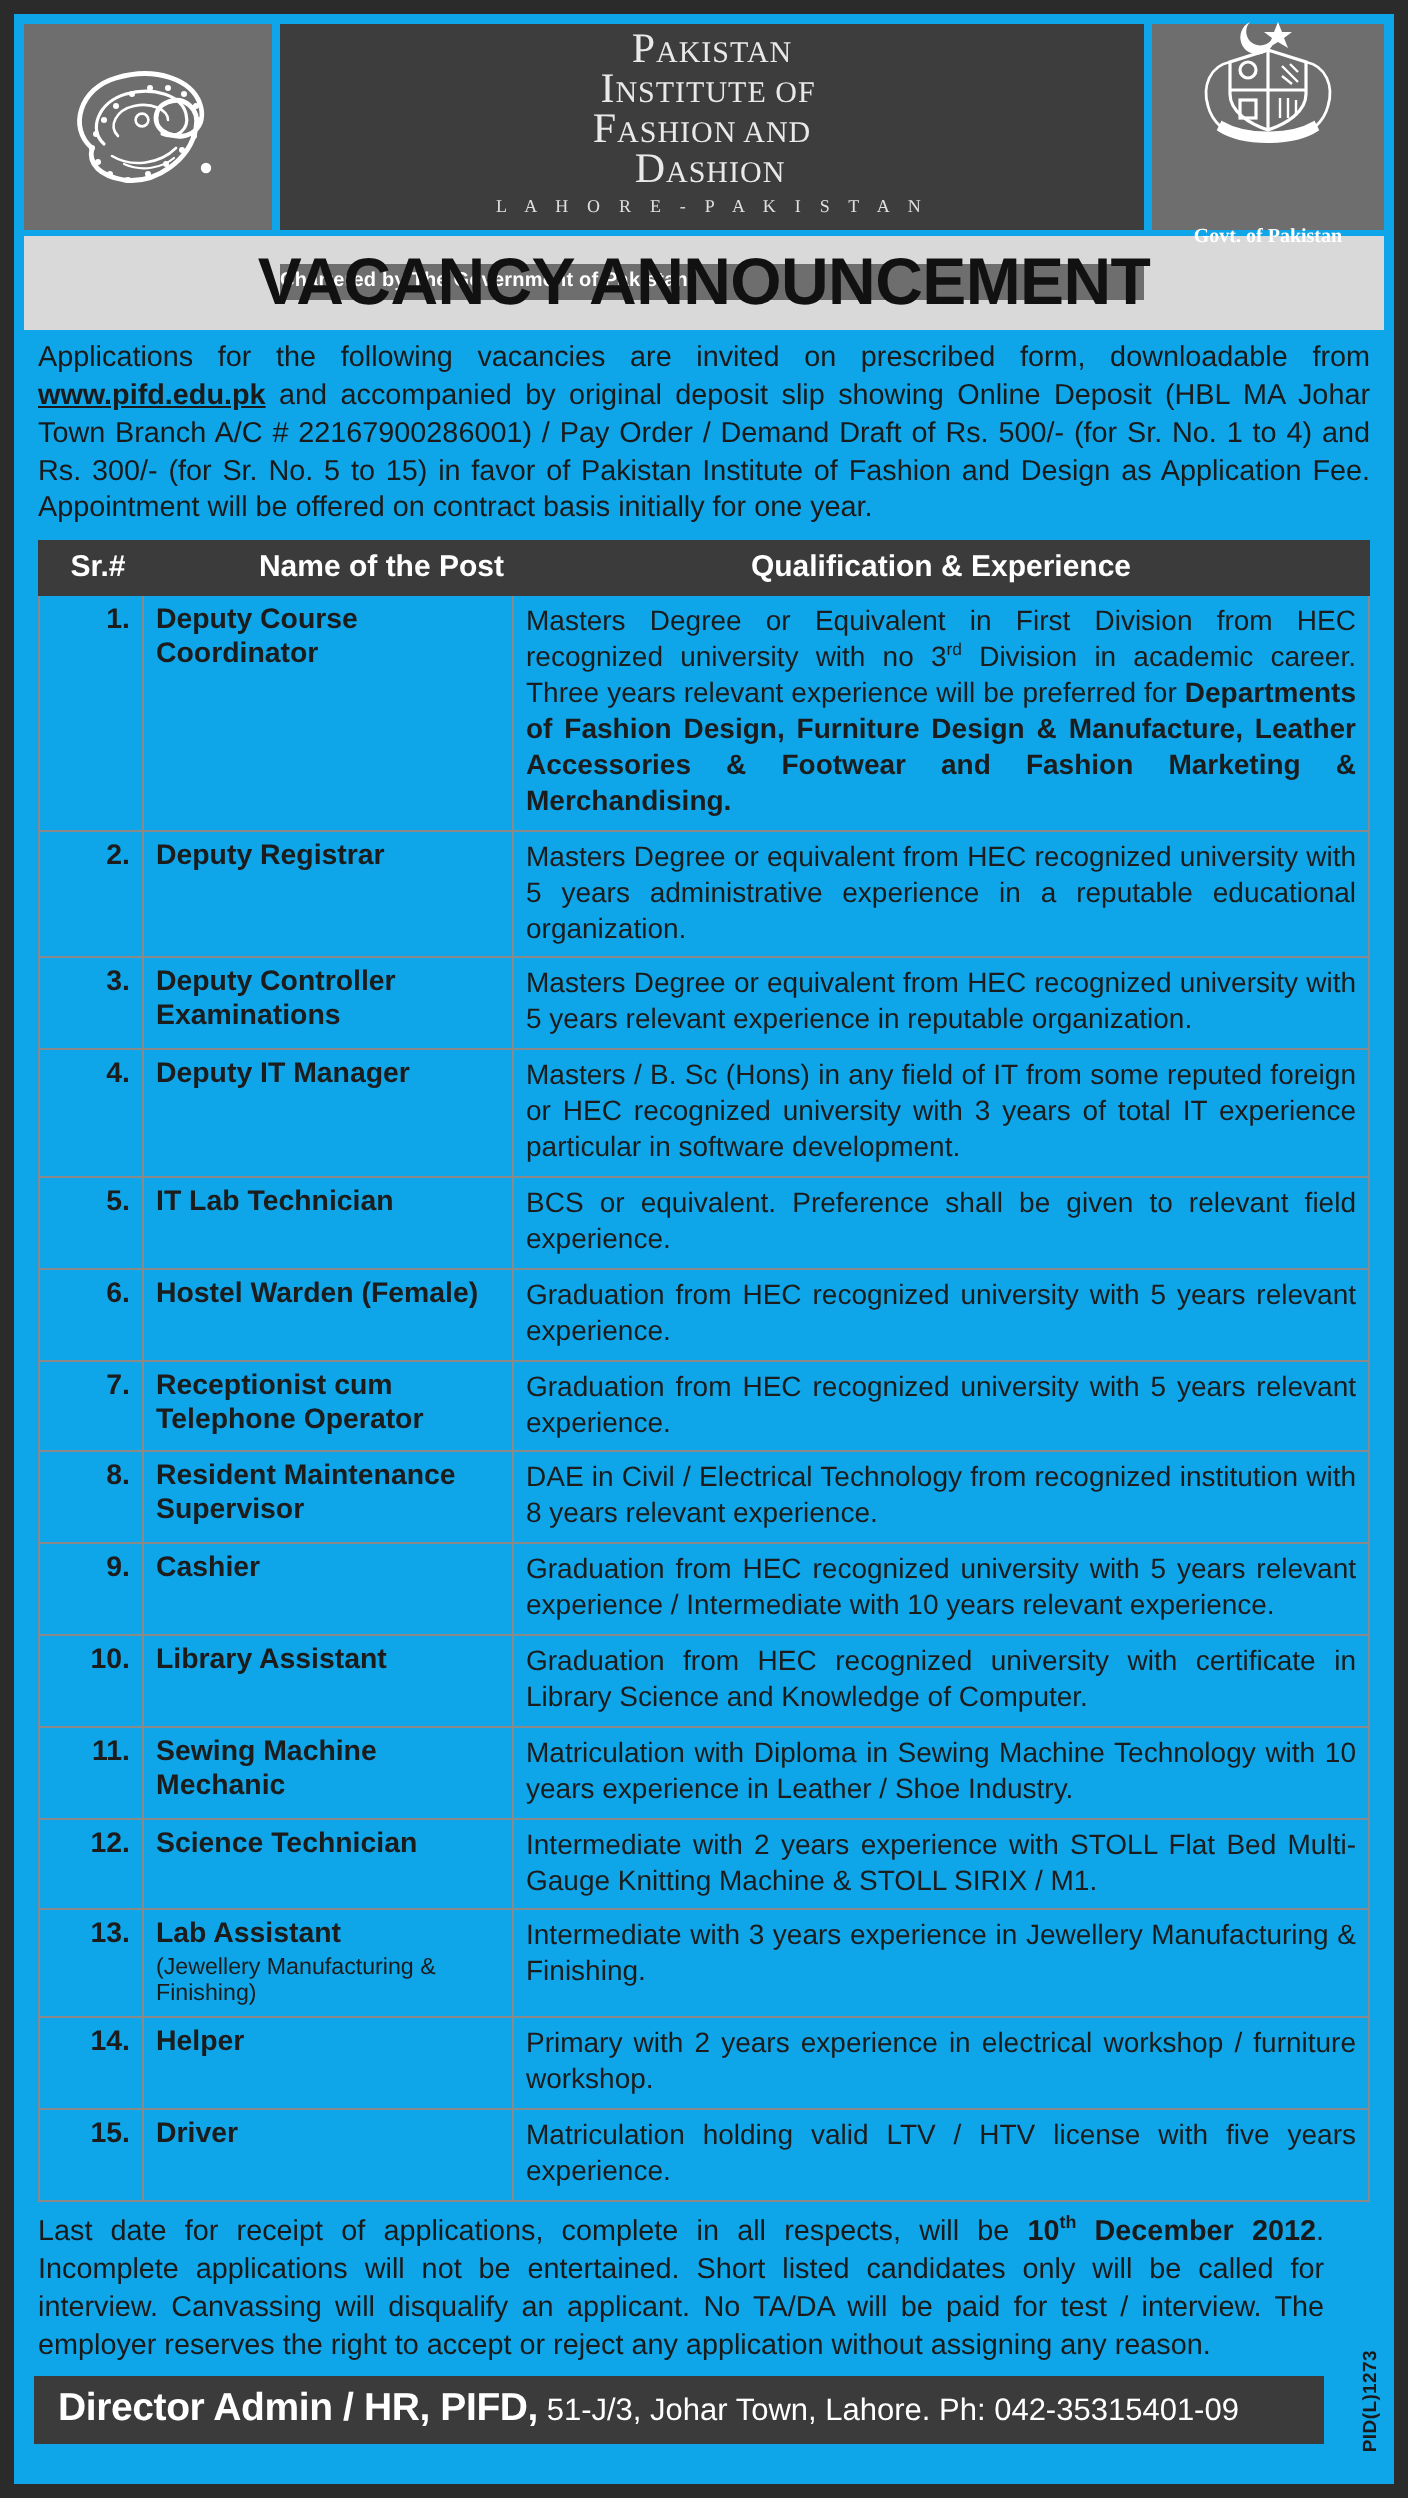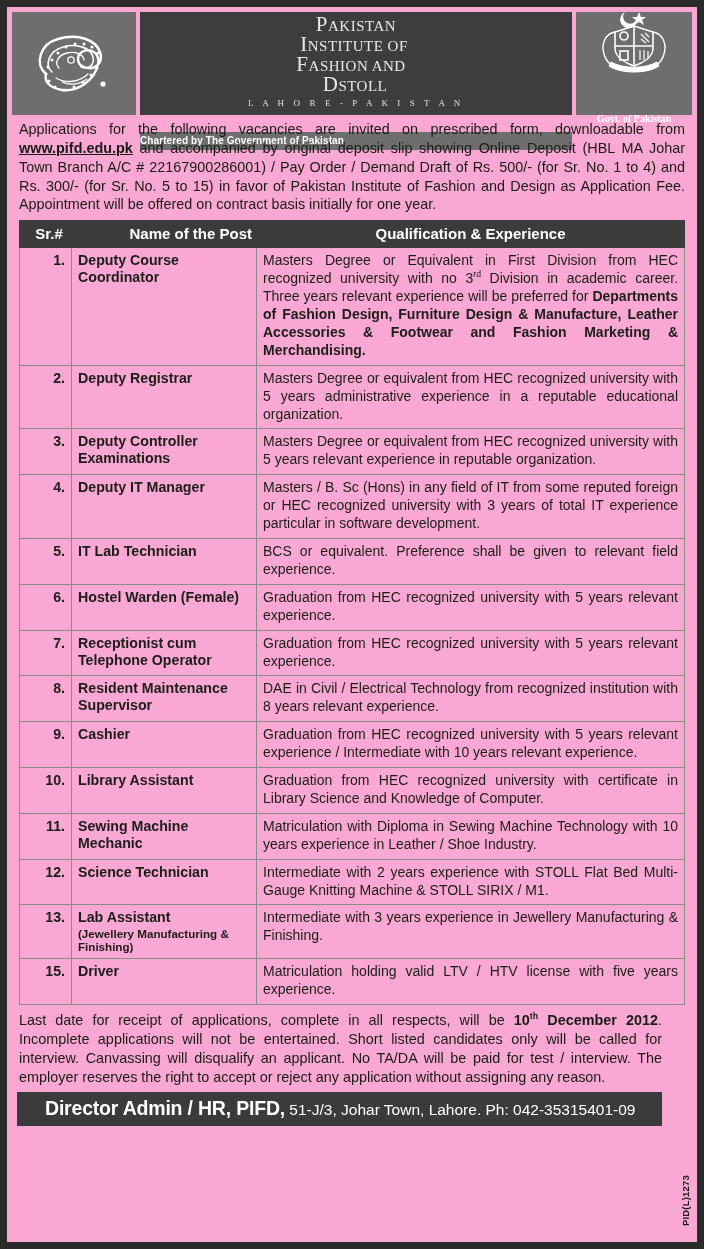--- a/index.html
+++ b/index.html
@@ -13,21 +13,21 @@
     font-family: "Liberation Sans", sans-serif;
     overflow: hidden;
   }
 
   .ad-frame {
     position: relative;
     box-sizing: border-box;
     width: 704px;
     height: 1249px;
     border: 7px solid #2b2b2b;
-    background: #f9a8d4;
+    background: #0ea5e9;
     padding: 5px 5px 4px 5px;
   }
 
   
   .masthead {
     display: flex;
     align-items: stretch;
     height: 103px;
     gap: 4px;
   }
@@ -160,21 +160,21 @@
     white-space: nowrap;
   }
   td.post {
     font-size: 14.2px;
     font-weight: 700;
     line-height: 1.2;
   }
   td.post .sub {
     display: block;
     font-size: 11.6px;
-    font-weight: 700;
+    font-weight: 400;
     line-height: 1.16;
   }
   td.qual {
     font-size: 14px;
     line-height: 1.28;
     text-align: justify;
   }
   td.qual b { font-weight: 700; }
   sup { font-size: 0.62em; vertical-align: super; line-height: 0; }
 
@@ -184,21 +184,21 @@
     line-height: 1.32;
     color: #1a1a1a;
     text-align: justify;
     padding: 6px 30px 5px 7px;
   }
   .closing b { font-weight: 700; }
 
   .contact-bar {
     background: #3b3b3b;
     color: #ffffff;
-    padding: 5px 0 6px 28px;
+    padding: 5px 0 6px 12px;
     margin: 0 30px 0 5px;
     font-size: 15px;
   }
   .contact-bar .strong {
     font-weight: 700;
     font-size: 19.5px;
     letter-spacing: -0.2px;
   }
   .contact-bar .rest {
     font-size: 15.5px;
@@ -266,21 +266,21 @@
         <div class="inst-line inst-l1">
           <span class="cap">P</span><span class="sm">AKISTAN</span>
         </div>
         <div class="inst-line inst-l2">
           <span class="cap">I</span><span class="sm">NSTITUTE OF</span>
         </div>
         <div class="inst-line inst-l3">
           <span class="cap">F</span><span class="sm">ASHION AND</span>
         </div>
         <div class="inst-line inst-l4">
-          <span class="cap">D</span><span class="sm">STOLL</span>
+          <span class="cap">D</span><span class="sm">ASHION</span>
         </div>
         <div class="inst-sub">L A H O R E - P A K I S T A N</div>
       </div>
       <div class="chartered">Chartered by The Government of Pakistan</div>
     </div>
 
     <div class="emblem-box">
       <span>
         <svg width="86" height="72" viewBox="0 0 86 72" aria-hidden="true">
           <g stroke="#ffffff" fill="none" stroke-width="1.6">
@@ -296,20 +296,21 @@
             <path d="M24 28 C14 30 10 40 13 50 C15 58 22 64 30 66" stroke-width="1.4"></path>
             <path d="M62 28 C72 30 76 40 73 50 C71 58 64 64 56 66" stroke-width="1.4"></path>
             <path d="M18 62 C30 70 56 70 68 62 L66 58 C54 65 32 65 20 58 Z" fill="#ffffff" stroke="#ffffff" stroke-width="1"></path>
           </g>
         </svg>
       </span>
       <div class="emblem-caption">Govt. of Pakistan</div>
     </div>
   </div>
 
+  <div class="banner">VACANCY ANNOUNCEMENT</div>
 
   <div class="intro">
     <span>Applications for the following vacancies are invited on prescribed form, downloadable from </span><span class="u">www.pifd.edu.pk</span><span> and accompanied by original deposit slip showing Online Deposit (HBL MA Johar Town Branch A/C # 22167900286001) / Pay Order / Demand Draft of Rs. 500/- (for Sr. No. 1 to 4) and Rs. 300/- (for Sr. No. 5 to 15) in favor of Pakistan Institute of Fashion and Design as Application Fee. Appointment will be offered on contract basis initially for one year.</span>
   </div>
 
   <table class="vac">
     <thead>
       <tr>
         <th class="col-sr">Sr.#</th>
         <th class="col-post">Name of the Post</th>
@@ -376,20 +377,25 @@
         <td class="sr">12.</td>
         <td class="post">Science Technician</td>
         <td class="qual">Intermediate with 2 years experience with STOLL Flat Bed Multi-Gauge Knitting Machine &amp; STOLL SIRIX / M1.</td>
       </tr>
       <tr>
         <td class="sr">13.</td>
         <td class="post"><span>Lab Assistant</span><span class="sub">(Jewellery Manufacturing &amp; Finishing)</span></td>
         <td class="qual">Intermediate with 3 years experience in Jewellery Manufacturing &amp; Finishing.</td>
       </tr>
       <tr>
+        <td class="sr">14.</td>
+        <td class="post">Helper</td>
+        <td class="qual">Primary with 2 years experience in electrical workshop / furniture workshop.</td>
+      </tr>
+      <tr>
         <td class="sr">15.</td>
         <td class="post">Driver</td>
         <td class="qual">Matriculation holding valid LTV / HTV license with five years experience.</td>
       </tr>
     </tbody>
   </table>
 
   <div class="closing">
     <span>Last date for receipt of applications, complete in all respects, will be </span><b>10</b><b><sup>th</sup></b><b> December 2012</b><span>. Incomplete applications will not be entertained. Short listed candidates only will be called for interview. Canvassing will disqualify an applicant. No TA/DA will be paid for test / interview. The employer reserves the right to accept or reject any application without assigning any reason.</span>
   </div>

